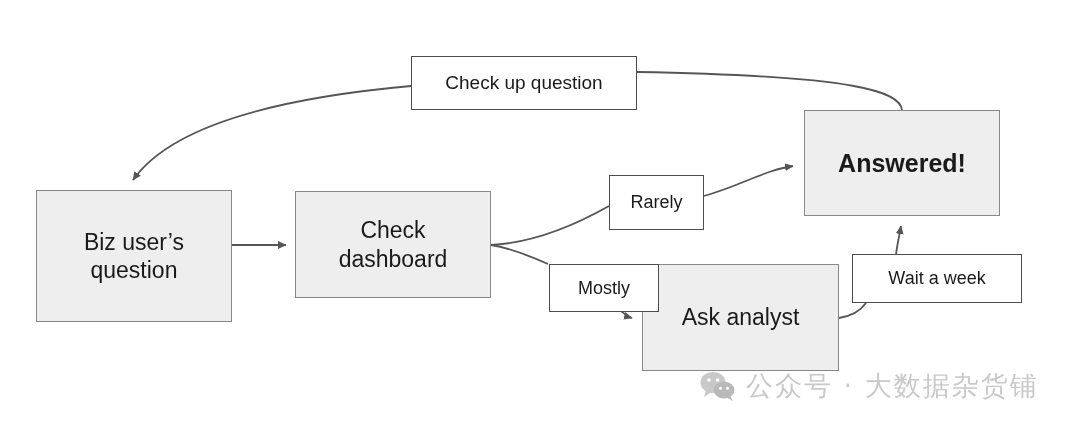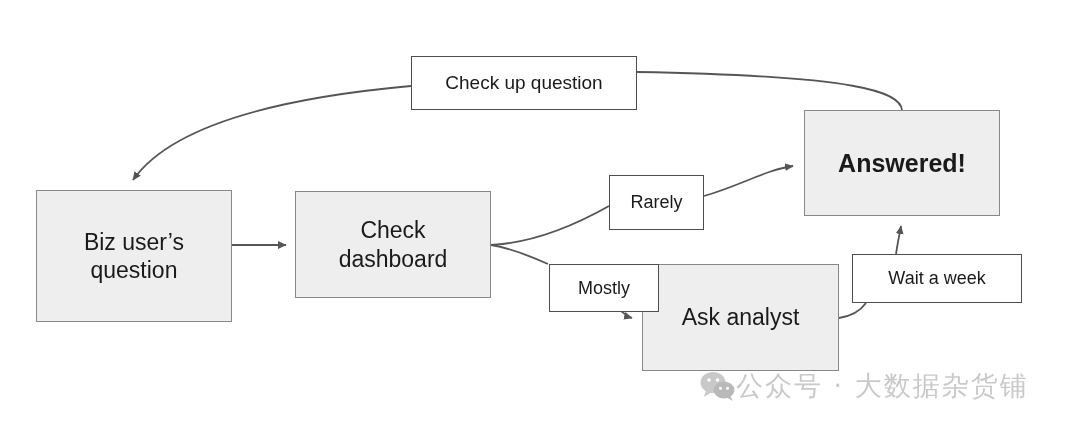--- a/index.html
+++ b/index.html
@@ -62,20 +62,21 @@
   .l-rarely  { left: 609px; top: 175px; width: 95px;  height: 55px; font-size: 18px; }
   .l-mostly  { left: 517px; top: 264px; width: 110px;  height: 48px; font-size: 18px; margin-left: 32px; }
   .l-wait    { left: 852px; top: 254px; width: 170px; height: 49px; font-size: 18px; }
 
   #watermark {
     position: absolute;
     left: 700px;
     top: 368px;
     display: flex;
     align-items: center;
+    gap: 10px;
     z-index: 5;
     pointer-events: none;
   }
   #watermark .wm-text {
     font-size: 27px;
     color: #c9c9c9;
     letter-spacing: 2px;
     white-space: nowrap;
     font-family: "DejaVu Sans", sans-serif;
   }

